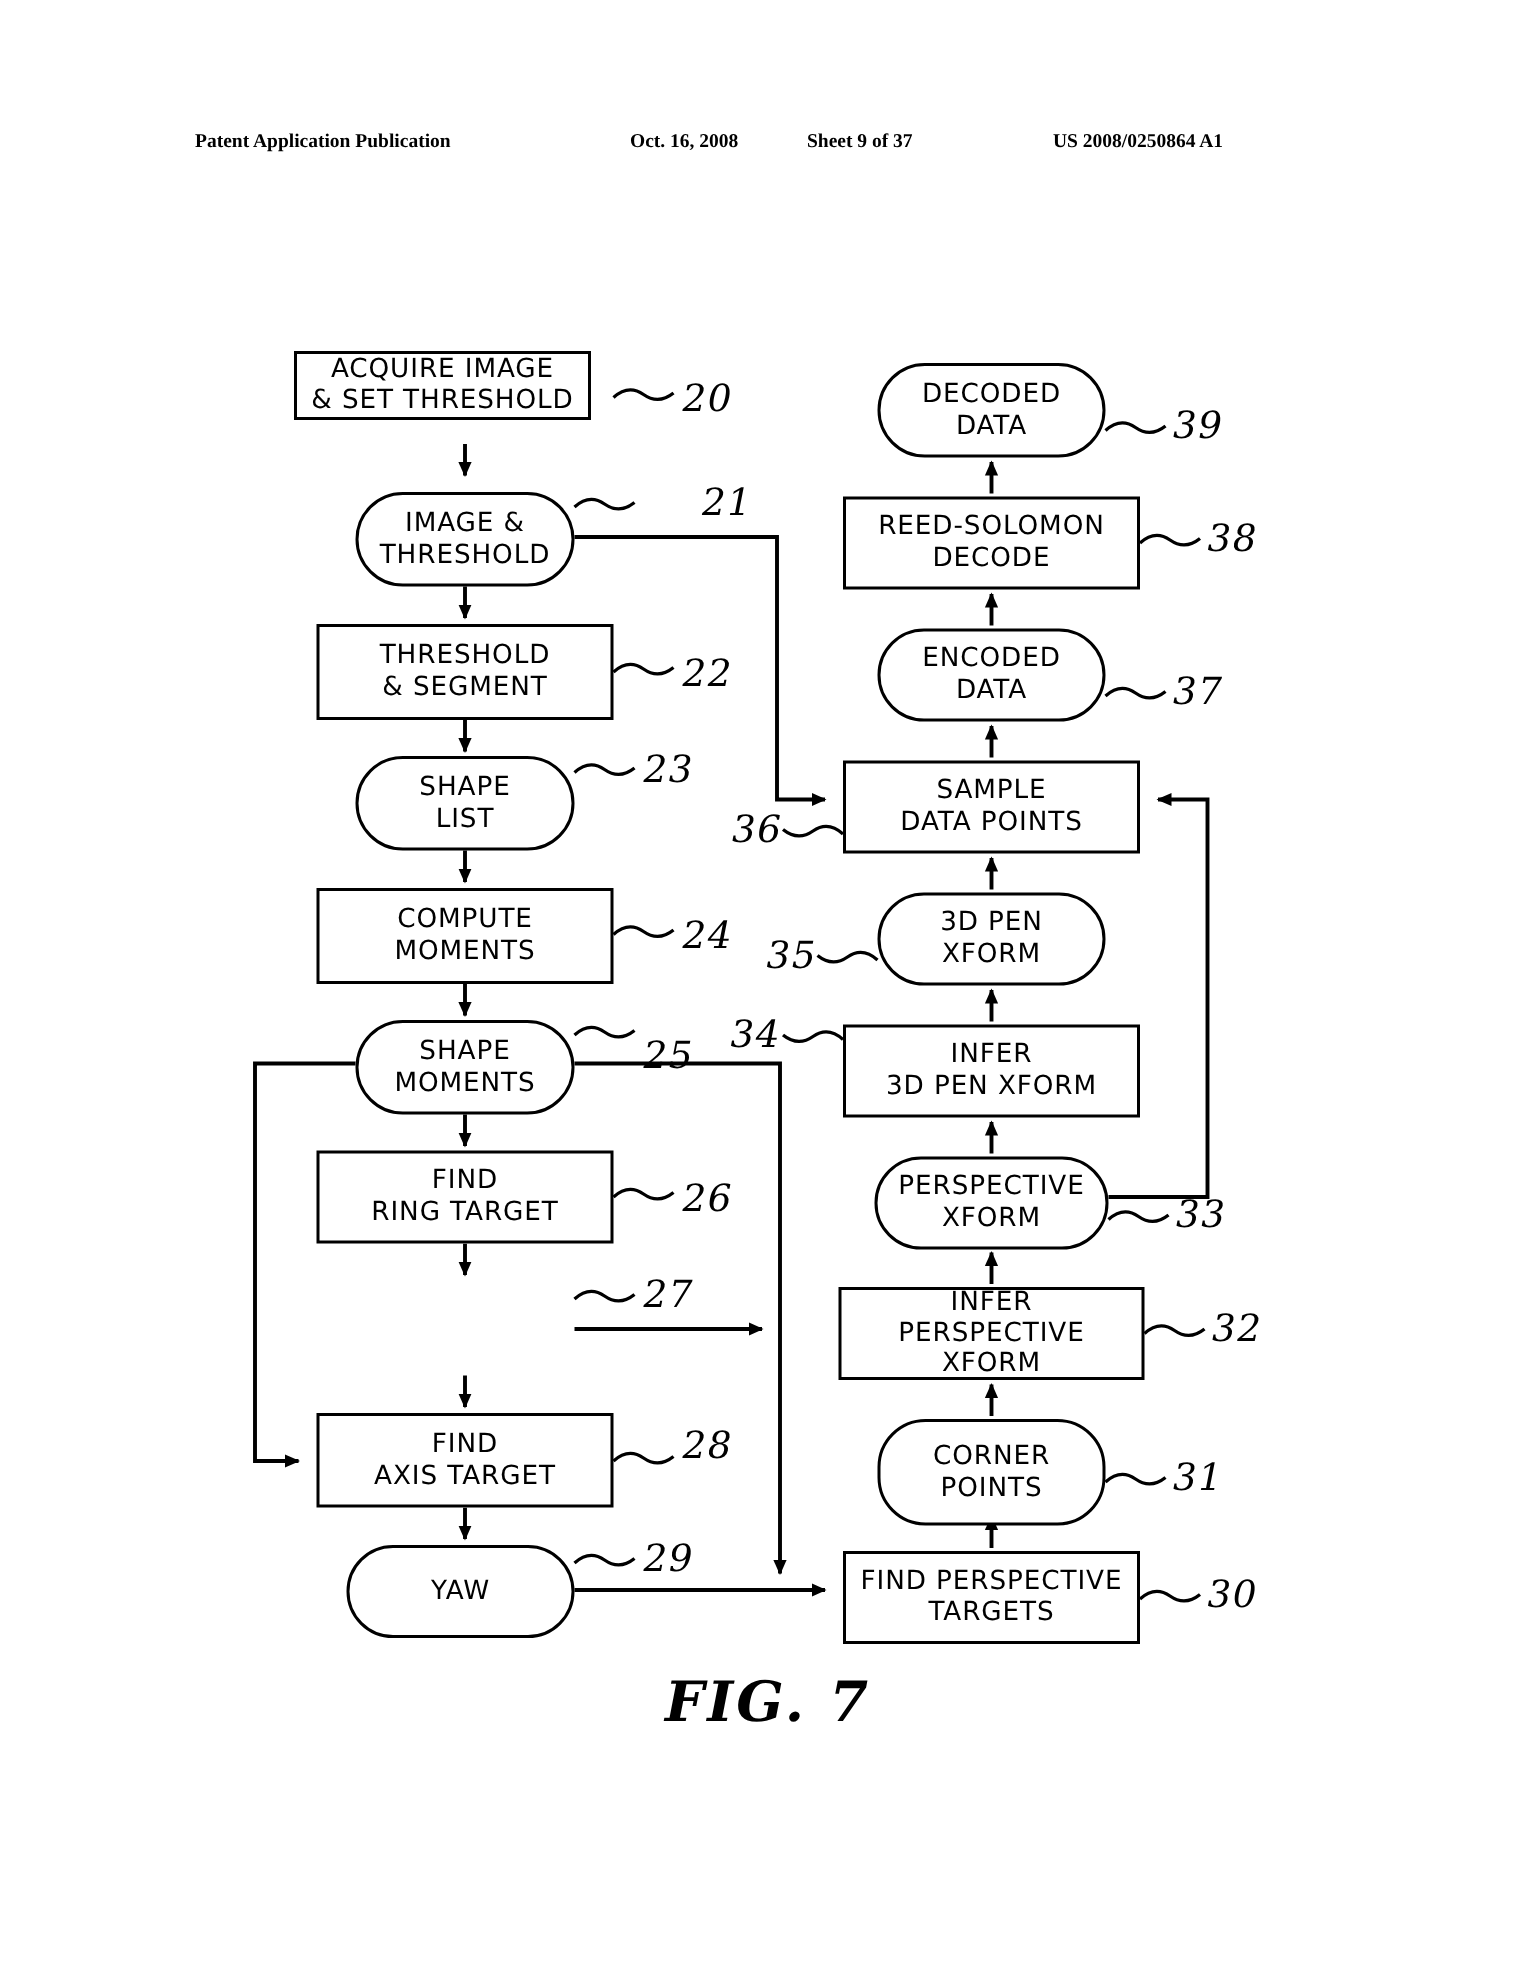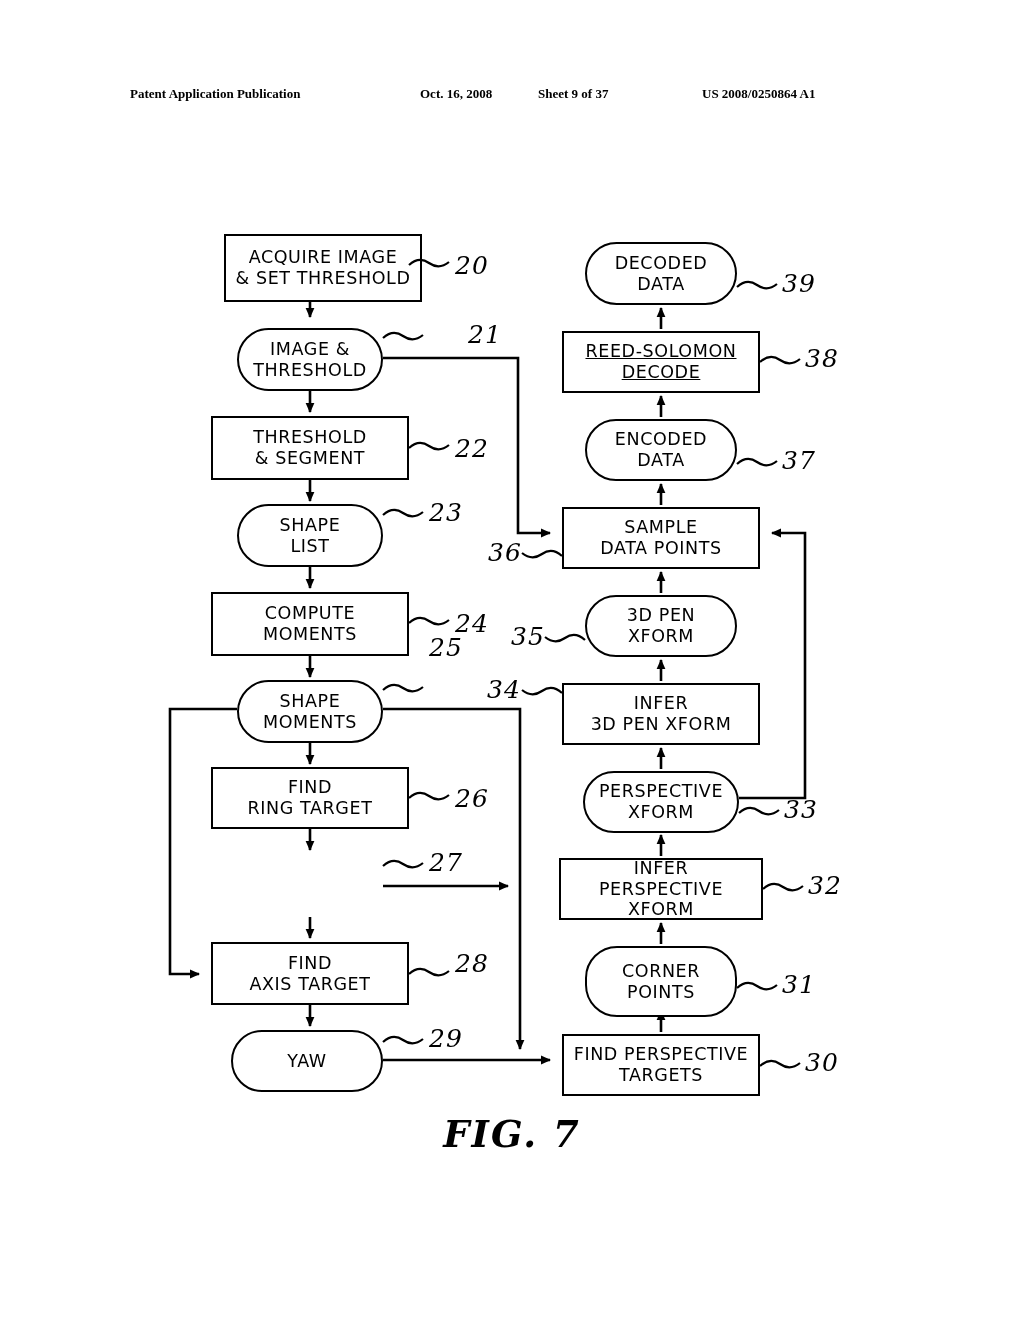--- a/index.html
+++ b/index.html
@@ -149,21 +149,21 @@
       <line x1="383" y1="886" x2="508" y2="886" marker-end="url(#ah)"></line>
 
       <line x1="383" y1="1060" x2="550" y2="1060" marker-end="url(#ah)"></line>
 
       <path d="M237,709 L170,709 L170,974 L199,974" marker-end="url(#ah)"></path>
 
       <path d="M739,798 L805,798 L805,533 L772,533" marker-end="url(#ah)"></path>
     </g>
   </svg>
 
-  <div class="node rect" style="left:224px; top:234px; width:198px; height:68px;">
+  <div class="node rect" style="left:196px; top:234px; width:198px; height:46px;">
     <span class="txt">ACQUIRE IMAGE
 &amp; SET THRESHOLD</span>
   </div>
   <div class="node stadium" style="left:237px; top:328px; width:146px; height:63px;">
     <span class="txt">IMAGE &amp;
 THRESHOLD</span>
   </div>
   <div class="node rect" style="left:211px; top:416px; width:198px; height:64px;">
     <span class="txt">THRESHOLD
 &amp; SEGMENT</span>
@@ -217,21 +217,21 @@
 XFORM</span>
   </div>
   <div class="node rect" style="left:562px; top:507px; width:198px; height:62px;">
     <span class="txt">SAMPLE
 DATA POINTS</span>
   </div>
   <div class="node stadium" style="left:585px; top:419px; width:152px; height:62px;">
     <span class="txt">ENCODED
 DATA</span>
   </div>
-  <div class="node rect" style="left:562px; top:331px; width:198px; height:62px;text-decoration:underline;">
+  <div class="node rect" style="left:562px; top:331px; width:198px; height:62px;">
     <span class="txt">REED-SOLOMON
 DECODE</span>
   </div>
   <div class="node stadium" style="left:585px; top:242px; width:152px; height:63px;">
     <span class="txt">DECODED
 DATA</span>
   </div>
 
   <svg id="leaders" style="position:absolute;left:0;top:0;width:1024px;height:1320px;z-index:4;" viewBox="0 0 1024 1320" xmlns="http://www.w3.org/2000/svg">
     <g stroke="#000" stroke-width="2.2" fill="none">
@@ -257,21 +257,21 @@
       <path d="M737,988 q10,-9 20,-2 q10,7 20,-1"></path>
       <path d="M760,1066 q10,-9 20,-2 q10,7 20,-1"></path>
     </g>
   </svg>
 
   <span class="refnum" style="left:455px; top:251px;">20</span>
   <span class="refnum" style="left:429px; top:320px;margin-left:39px;">21</span>
   <span class="refnum" style="left:455px; top:434px;">22</span>
   <span class="refnum" style="left:429px; top:498px;">23</span>
   <span class="refnum" style="left:455px; top:609px;">24</span>
-  <span class="refnum" style="left:429px; top:633px;">25</span>
+  <span class="refnum" style="left:429px; top:689px;">25</span>
   <span class="refnum" style="left:455px; top:784px;">26</span>
   <span class="refnum" style="left:429px; top:848px;">27</span>
   <span class="refnum" style="left:455px; top:949px;">28</span>
   <span class="refnum" style="left:429px; top:1024px;">29</span>
 
   <span class="refnum" style="left:805px; top:1048px;">30</span>
   <span class="refnum" style="left:782px; top:970px;">31</span>
   <span class="refnum" style="left:808px; top:871px;">32</span>
   <span class="refnum" style="left:784px; top:795px;">33</span>
   <span class="refnum" style="left:487px; top:675px;">34</span>

